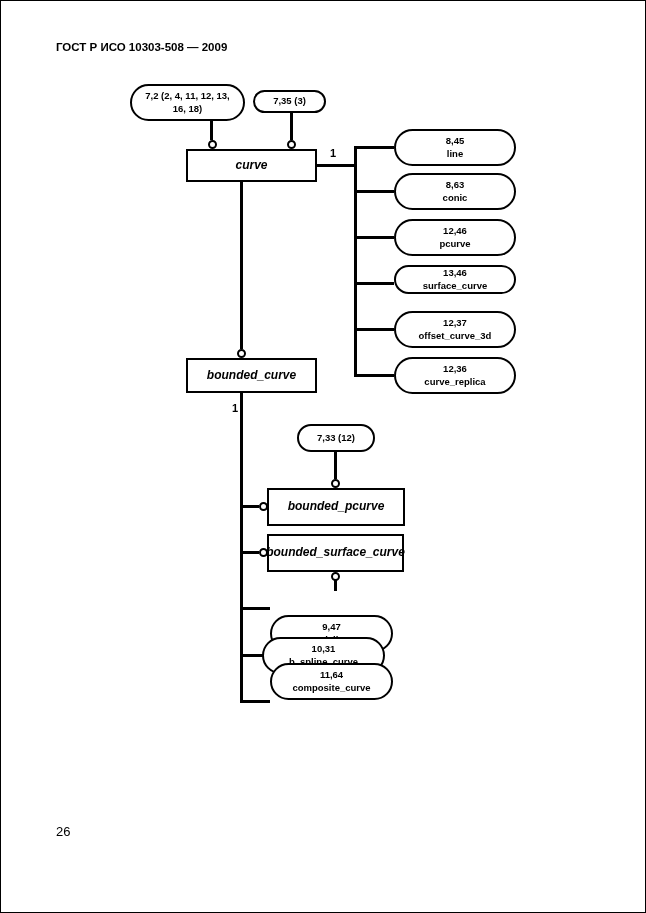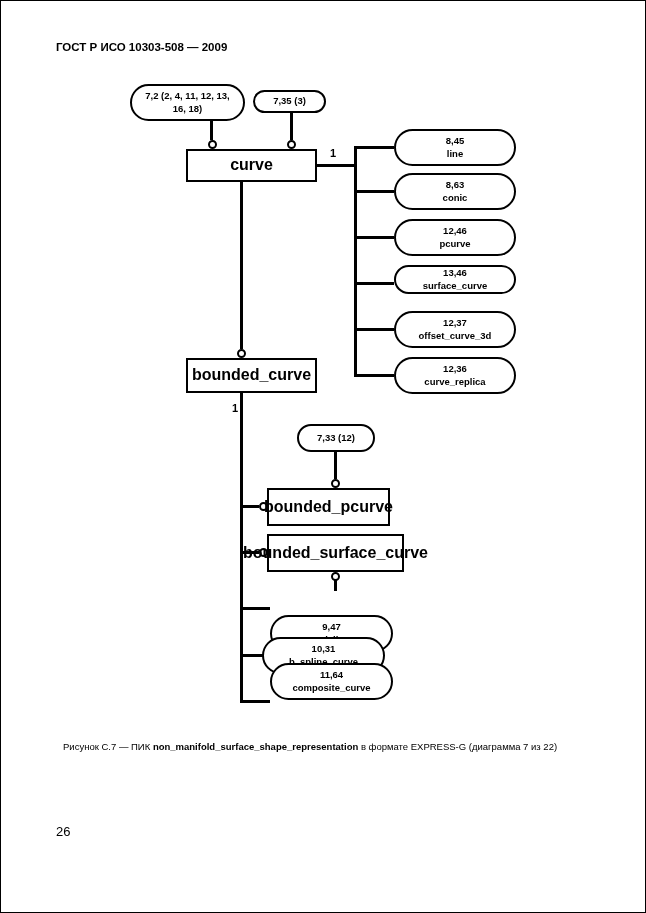--- a/index.html
+++ b/index.html
@@ -22,21 +22,21 @@
     position: absolute;
     border: 2px solid #000;
     background: #fff;
     box-sizing: border-box;
     display: flex; flex-direction: column;
     align-items: center; justify-content: center;
     text-align: center;
     font-size: 9.5px; font-weight: bold; line-height: 1.3;
   }
   .oval { border-radius: 999px; }
-  .rect { font-size: 16px; }
+  .rect { font-size: 12px; font-style: italic; }
   .hline, .vline { position: absolute; background: #000; }
   .conn-circle {
     position: absolute; width: 9px; height: 9px;
     border: 2px solid #000; border-radius: 50%;
     background: #fff; box-sizing: border-box;
   }
   .card-label {
     position: absolute; font-size: 11px; font-weight: bold; text-align: center;
   }
   .figure-caption {
@@ -121,21 +121,21 @@
     <div class="vline" style="left:239px;top:392px;width:3px;height:310px"></div>
 
     <div class="node oval" style="left:296px;top:423px;width:78px;height:28px">
       <span>7,33 (12)</span>
     </div>
     <div class="vline" style="left:333px;top:451px;width:3px;height:27px"></div>
     <div class="conn-circle" style="left:330px;top:478px"></div>
 
     <div class="hline" style="left:241px;top:504px;width:17px;height:3px"></div>
     <div class="conn-circle" style="left:258px;top:501px"></div>
-    <div class="node rect" style="left:266px;top:487px;width:123px;height:38px">
+    <div class="node rect" style="left:266px;top:487px;width:138px;height:38px">
       <span>bounded_pcurve</span>
     </div>
 
     <div class="hline" style="left:241px;top:550px;width:17px;height:3px"></div>
     <div class="conn-circle" style="left:258px;top:547px"></div>
     <div class="node rect" style="left:266px;top:533px;width:137px;height:38px">
       <span>bounded_surface_curve</span>
     </div>
     <div class="conn-circle" style="left:330px;top:571px"></div>
     <div class="vline" style="left:333px;top:579px;width:3px;height:11px"></div>
@@ -153,19 +153,16 @@
     </div>
 
     <div class="hline" style="left:241px;top:699px;width:28px;height:3px"></div>
     <div class="node oval" style="left:269px;top:662px;width:123px;height:37px">
       <span>11,64</span>
       <span>composite_curve</span>
     </div>
 
   </div>
 
-  <div class="figure-caption">
-    <span>Рисунок С.7 — ПИК </span><span class="entity">non_manifold_surface_shape_representation</span><span> в формате EXPRESS-G (диаграмма 7 из 22)</span>
-  </div>
 
   <div class="page-number">26</div>
 
 </div>
 
 </body></html>

